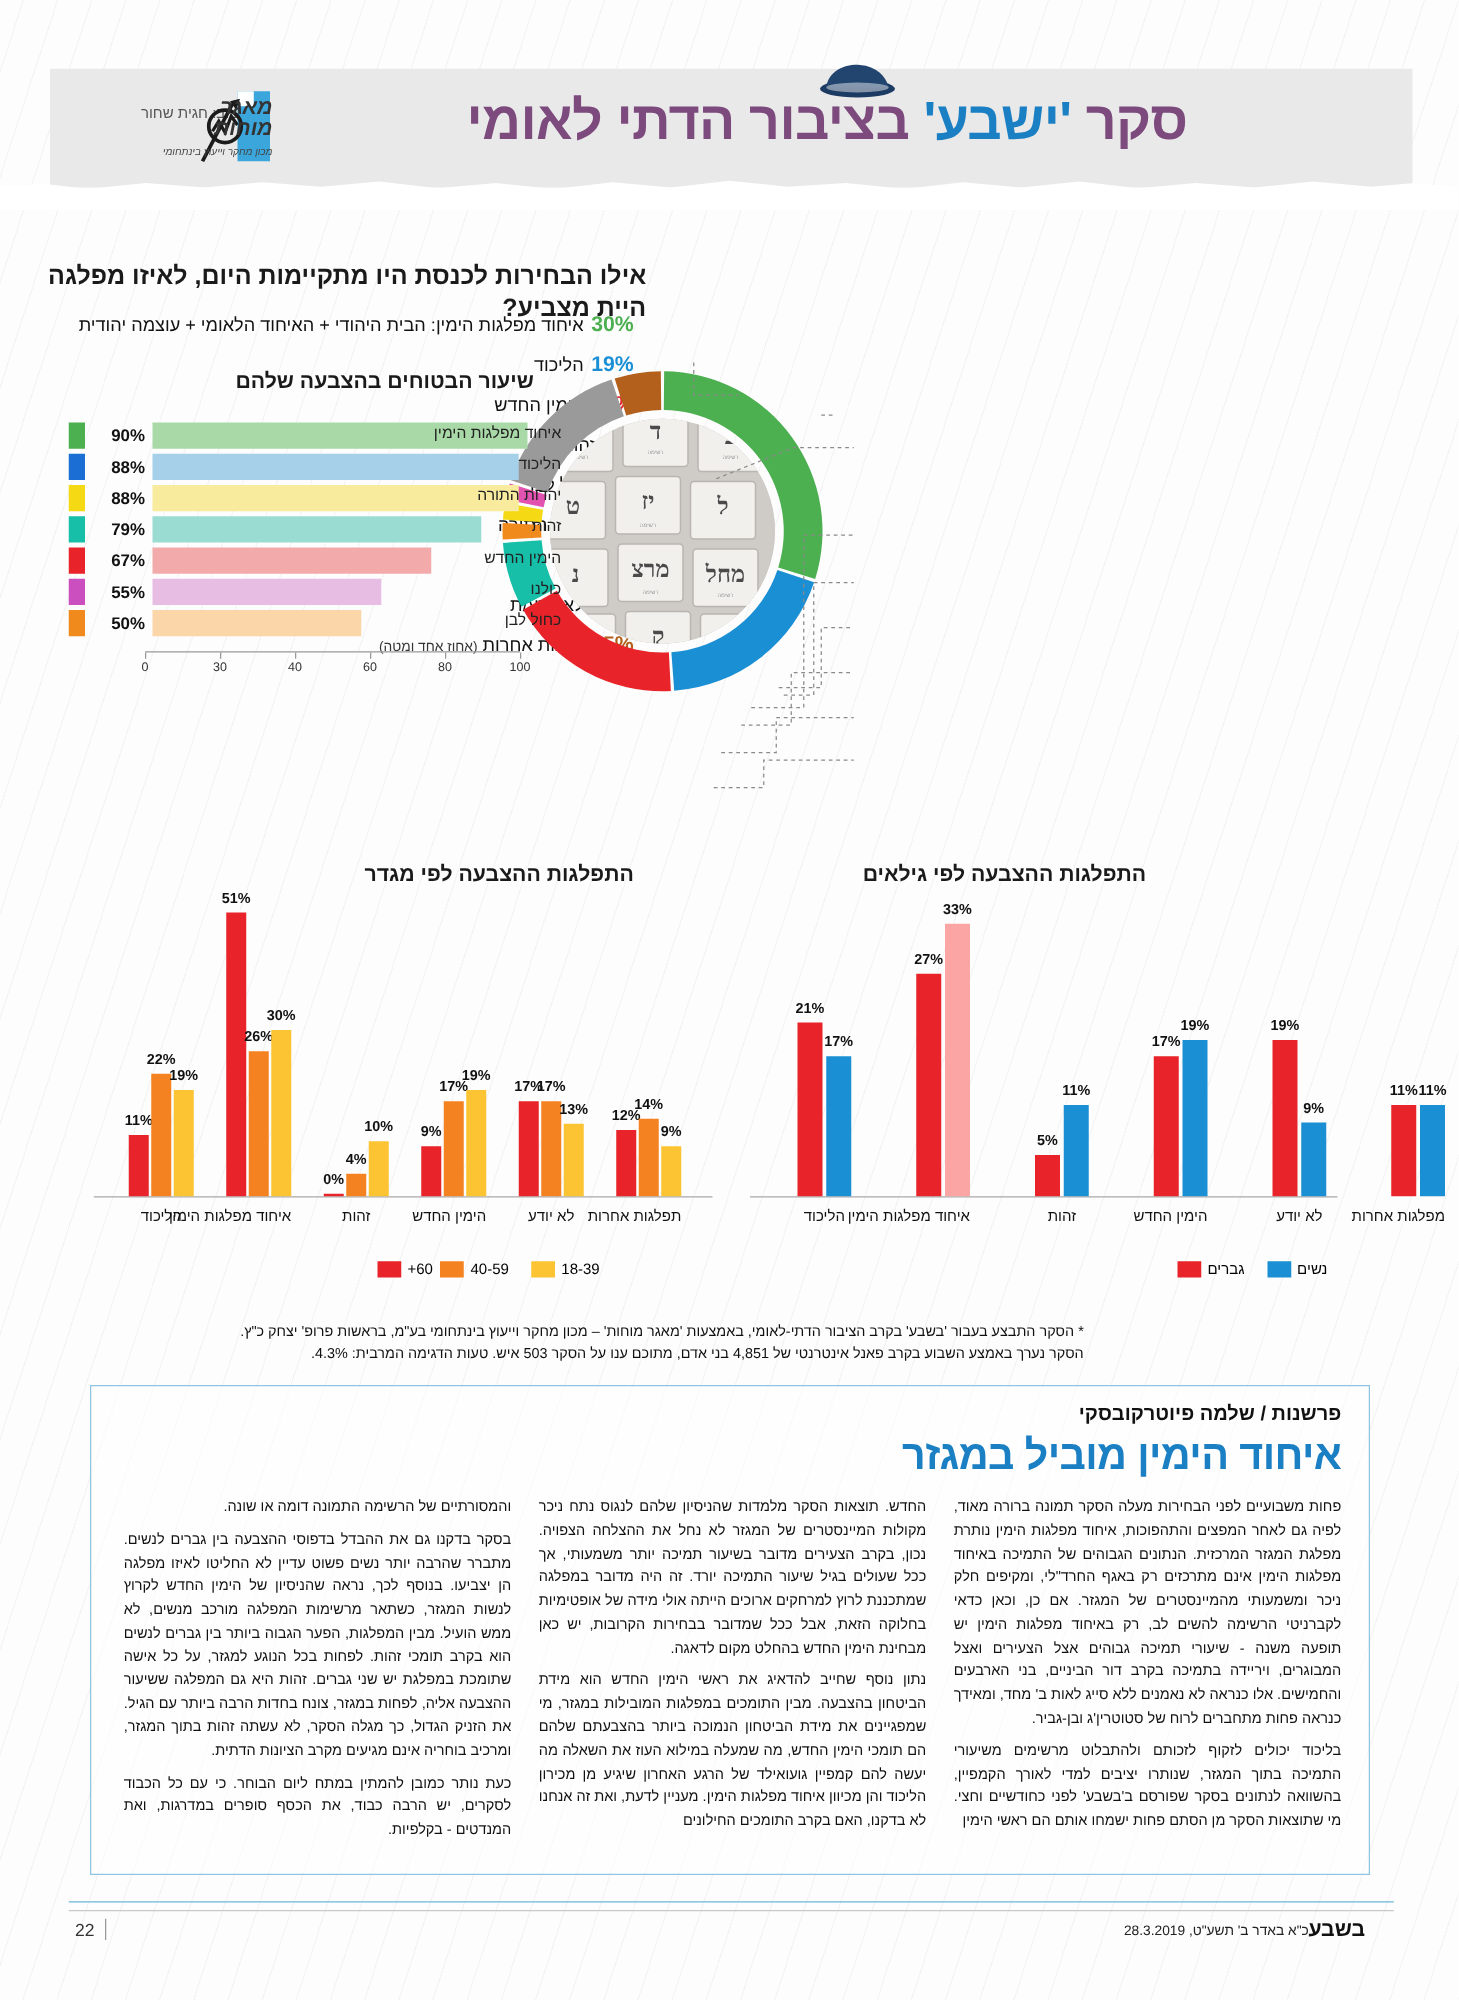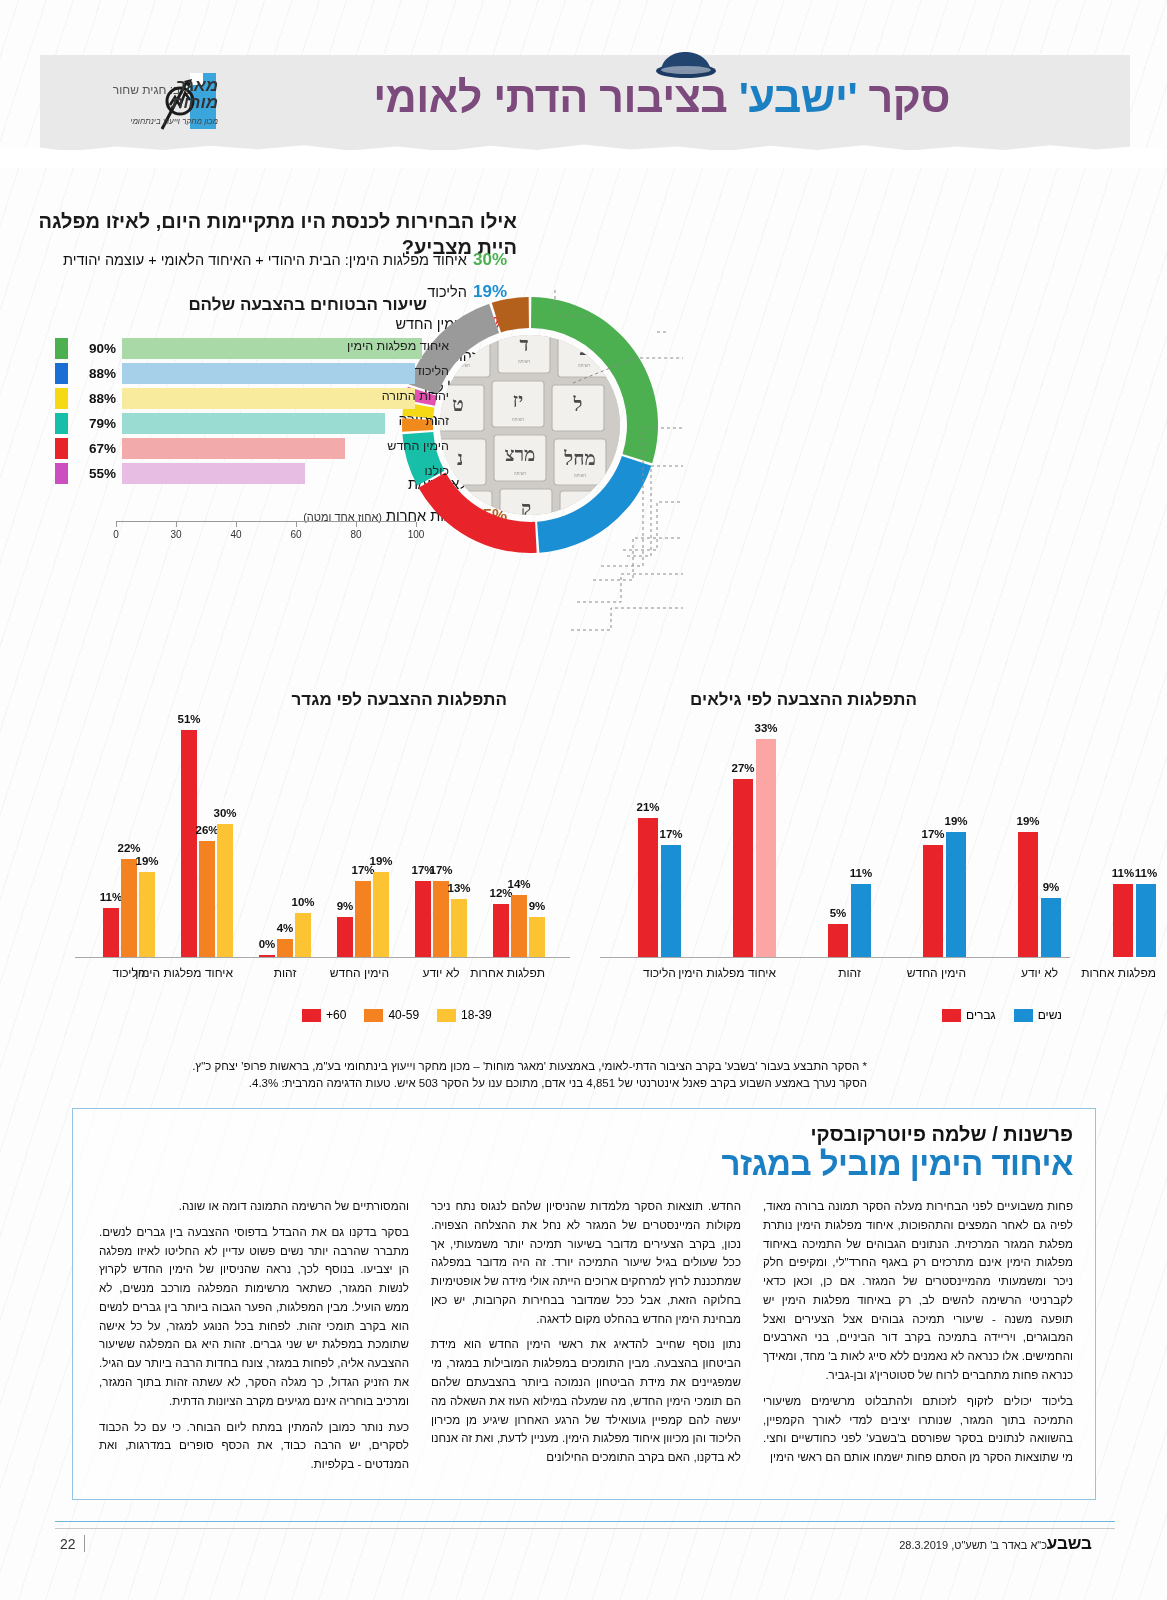--- a/index.html
+++ b/index.html
@@ -119,21 +119,21 @@
     position:absolute;right:300px;top:1058px;width:760px;
     font-size:11.5px;color:#111;text-align:right;line-height:1.5;
   }
 
   
   .article{
     position:absolute;left:72px;top:1108px;width:1022px;height:390px;
     border:1px solid #8fc4e2;background:rgba(255,255,255,0.55);
   }
   .byline{
-    position:absolute;right:22px;top:14px;font-size:20px;color:#111;font-weight:600;margin-left:12px;
+    position:absolute;right:22px;top:14px;font-size:16px;color:#111;font-weight:600;margin-left:12px;
   }
   .headline{
     position:absolute;right:22px;top:36px;font-size:33px;font-weight:bold;color:#1b7fc4;
     letter-spacing:-0.5px;
   }
   .cols{
     position:absolute;right:22px;top:88px;width:978px;
     display:flex;flex-direction:row;gap:22px;
   }
   .col{
@@ -338,20 +338,28 @@
       </div>
     </div>
     <div class="hbar-row">
       <div class="hb-swatch" style="background: rgb(204, 79, 192);"></div>
       <div class="hb-pct">55%</div>
       <div class="hb-track">
         <div class="hb-fill" style="width: 55%; background: rgb(232, 189, 228);"></div>
         <div class="hb-name">כולנו</div>
       </div>
     </div>
+    <div class="hbar-row">
+      <div class="hb-swatch" style="background: rgb(240, 138, 29);"></div>
+      <div class="hb-pct">50%</div>
+      <div class="hb-track">
+        <div class="hb-fill" style="width: 50%; background: rgb(250, 214, 168);"></div>
+        <div class="hb-name">כחול לבן</div>
+      </div>
+    </div>
   </div>
 <div class="hb-axis" id="hb-axis">
     <div class="hb-tick" style="left: 0px;"></div>
     <div class="hb-tlab" style="left: 0px;">0</div>
     <div class="hb-tick" style="left: 60px;"></div>
     <div class="hb-tlab" style="left: 60px;">30</div>
     <div class="hb-tick" style="left: 120px;"></div>
     <div class="hb-tlab" style="left: 120px;">40</div>
     <div class="hb-tick" style="left: 180px;"></div>
     <div class="hb-tlab" style="left: 180px;">60</div>
@@ -435,21 +443,21 @@
         <span class="bl">9%</span>
       </div>
     </div>
     <div class="gname" style="left: 418px; width: 52px; transform: none;">תפלגות אחרות</div>
   </div>
 <div class="vleg" id="age-legend" style="left:290px;top:1008px;">
     <div style="display: flex; align-items: center; gap: 5px; margin-left: 12px;">
       <span>18-39</span>
       <span class="sw" style="background: rgb(252, 196, 51);"></span>
     </div>
-    <div style="display: flex; align-items: center; gap: 5px; margin-left: 12px;">
+    <div style="display: flex; align-items: center; gap: 5px; margin-left: 0;">
       <span>40-59</span>
       <span class="sw" style="background: rgb(245, 130, 32);"></span>
     </div>
     <div style="display: flex; align-items: center; gap: 5px; margin-left: 12px;">
       <span>60+</span>
       <span class="sw" style="background: rgb(232, 36, 42);"></span>
     </div>
   </div>
 
 <div class="vtitle" style="right:660px;top:690px;width:400px;">התפלגות ההצבעה לפי מגדר</div>

